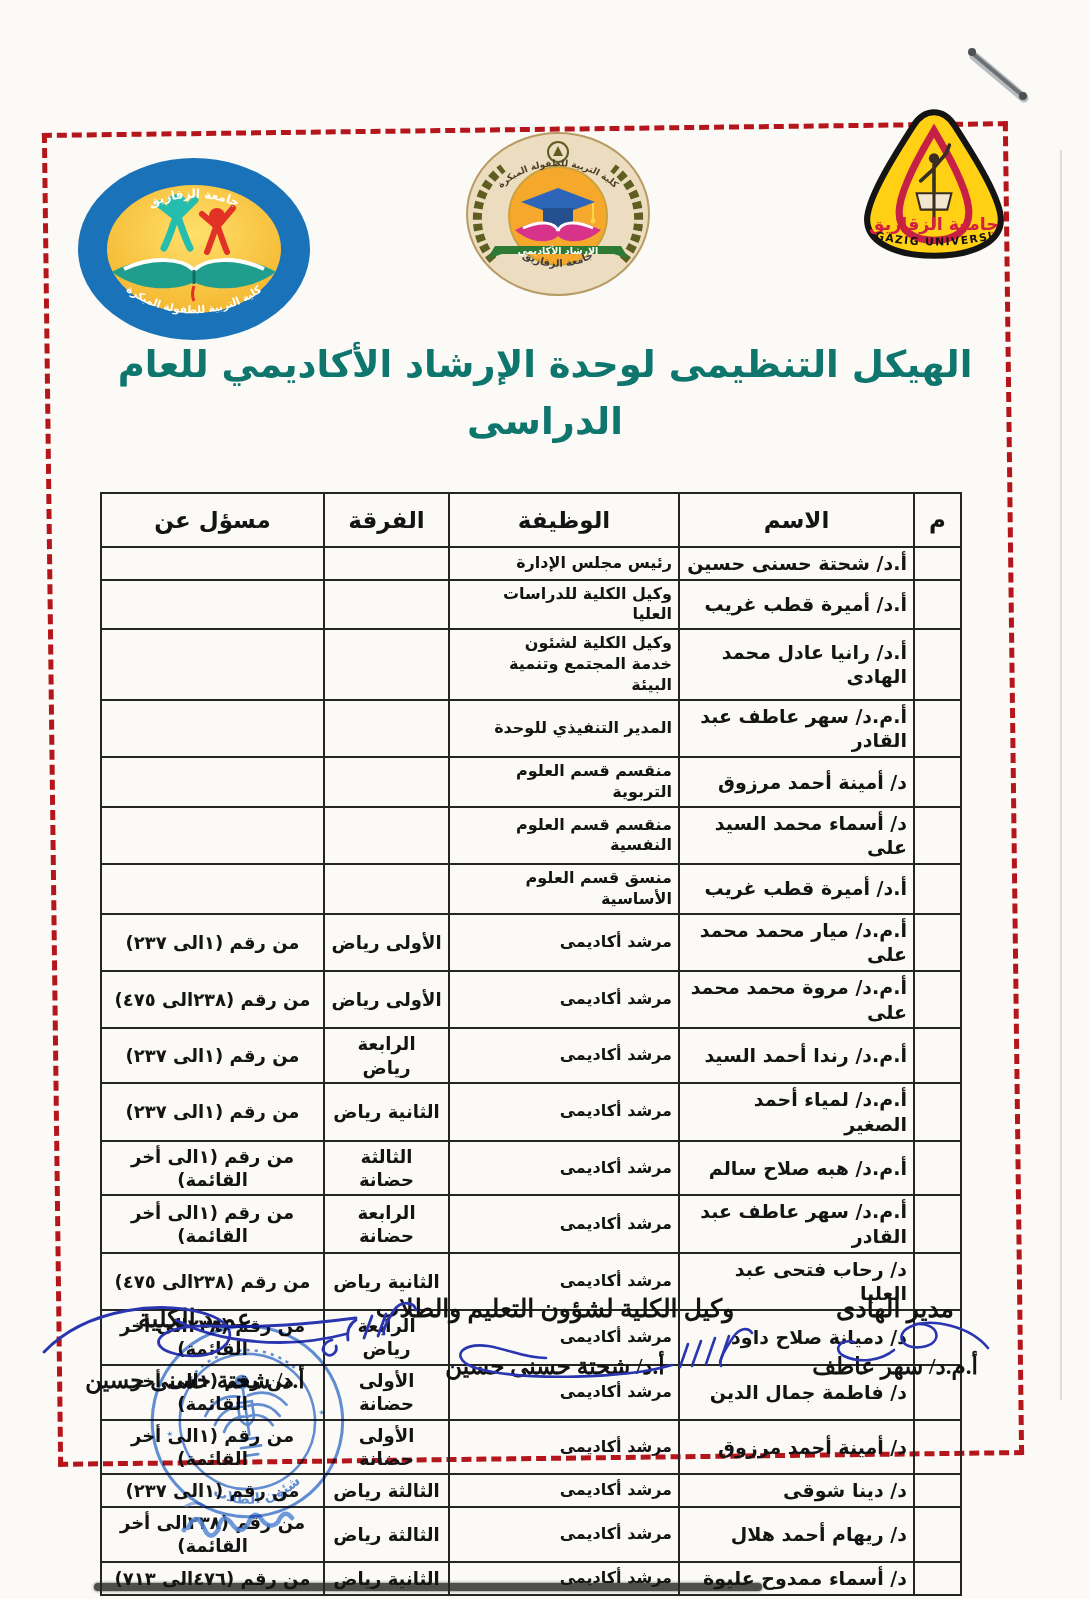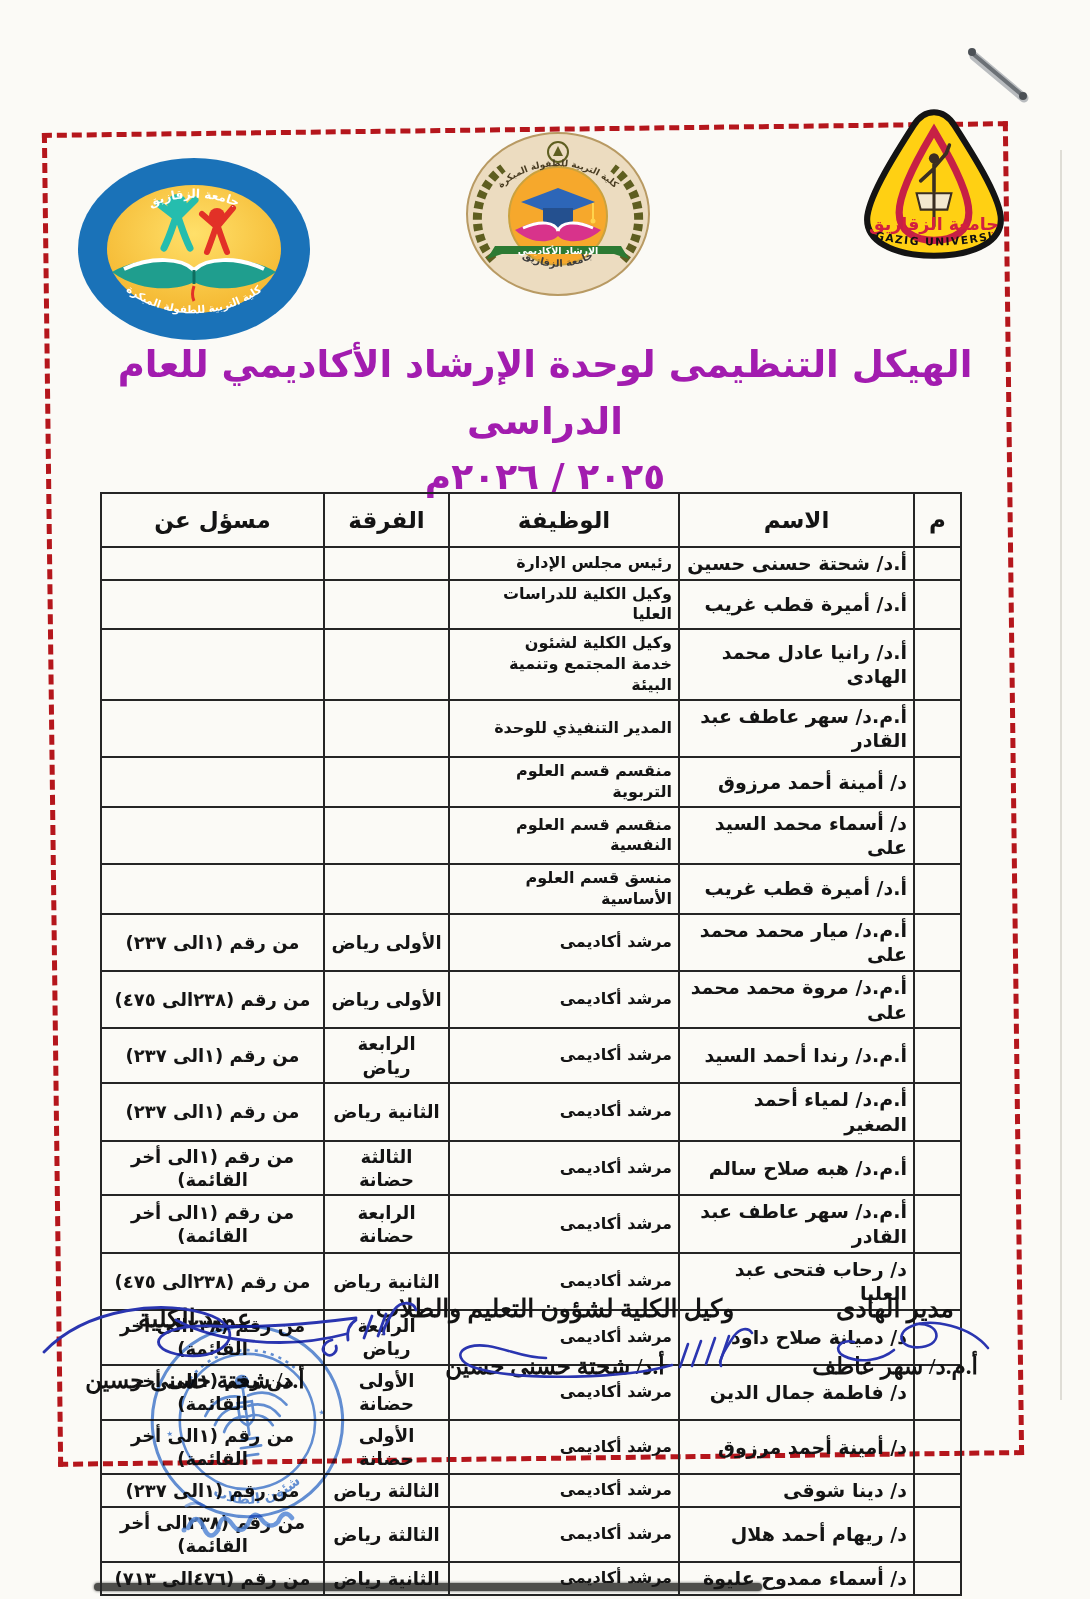--- a/index.html
+++ b/index.html
@@ -14,21 +14,21 @@
          background:#d6d3cb;opacity:.75;z-index:0;}
   .bottom-bar{position:absolute;left:94px;top:1583px;width:668px;height:8px;background:#4e4e4b;
          border-radius:4px;box-shadow:0 0 3px #4e4e4b;z-index:2;}
   
   .logo{position:absolute;z-index:3;}
   .logo-left{left:74px;top:154px;}
   .logo-center{left:462px;top:128px;}
   .logo-right{left:846px;top:103px;}
   
   .title{position:absolute;left:70px;top:336px;width:950px;text-align:center;z-index:3;
-         color:#a21caf;font-weight:bold;}
+         color:#0f766e;font-weight:bold;}
   .title .l1{font-size:37px;line-height:1.55;}
   .title .l2{font-size:36px;line-height:1.45;letter-spacing:2px;}
   
   .table-wrap{position:absolute;left:100px;top:492px;width:862px;z-index:3;direction:rtl;}
   table{border-collapse:collapse;width:100%;table-layout:fixed;}
   th,td{border:2px solid #252525;color:#141414;font-weight:bold;overflow:hidden;}
   th{font-size:23px;padding:13px 4px;}
   td{padding:3px 6px;line-height:1.3;}
   .c-num{width:47px;}
   .c-name{width:235px;text-align:right;font-size:19px;}
@@ -155,21 +155,20 @@
       </g>
       <text x="85" y="124" text-anchor="middle" font-size="17" font-weight="bold" fill="#d3203f">جامعة الزقازيق</text>
       <text font-size="10.5" font-weight="bold" fill="#111111" letter-spacing="1.5">
         <textPath href="#enArc" startOffset="50%" text-anchor="middle">ZAGAZIG UNIVERSITY</textPath>
       </text>
     </svg>
   </div>
 
   <div class="title" dir="rtl">
     <div class="l1">الهيكل التنظيمى لوحدة الإرشاد الأكاديمي للعام الدراسى</div>
-    <div class="l2">٢٠٢٥ / ٢٠٢٦م</div>
   </div>
 
   <div class="table-wrap">
     <table>
       <colgroup>
         <col style="width:47px">
           <col style="width:235px">
           <col style="width:230px">
           <col style="width:125px">
           <col>

